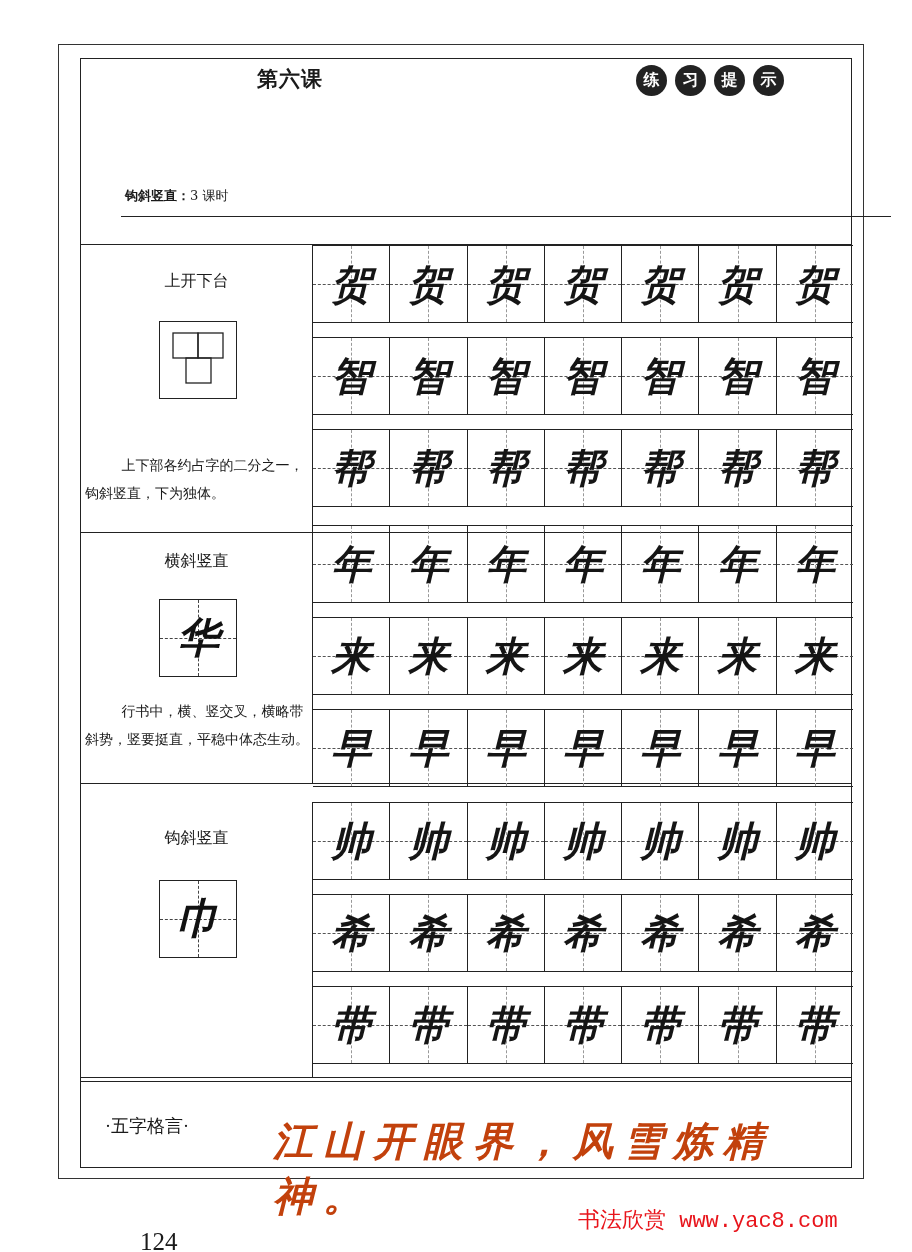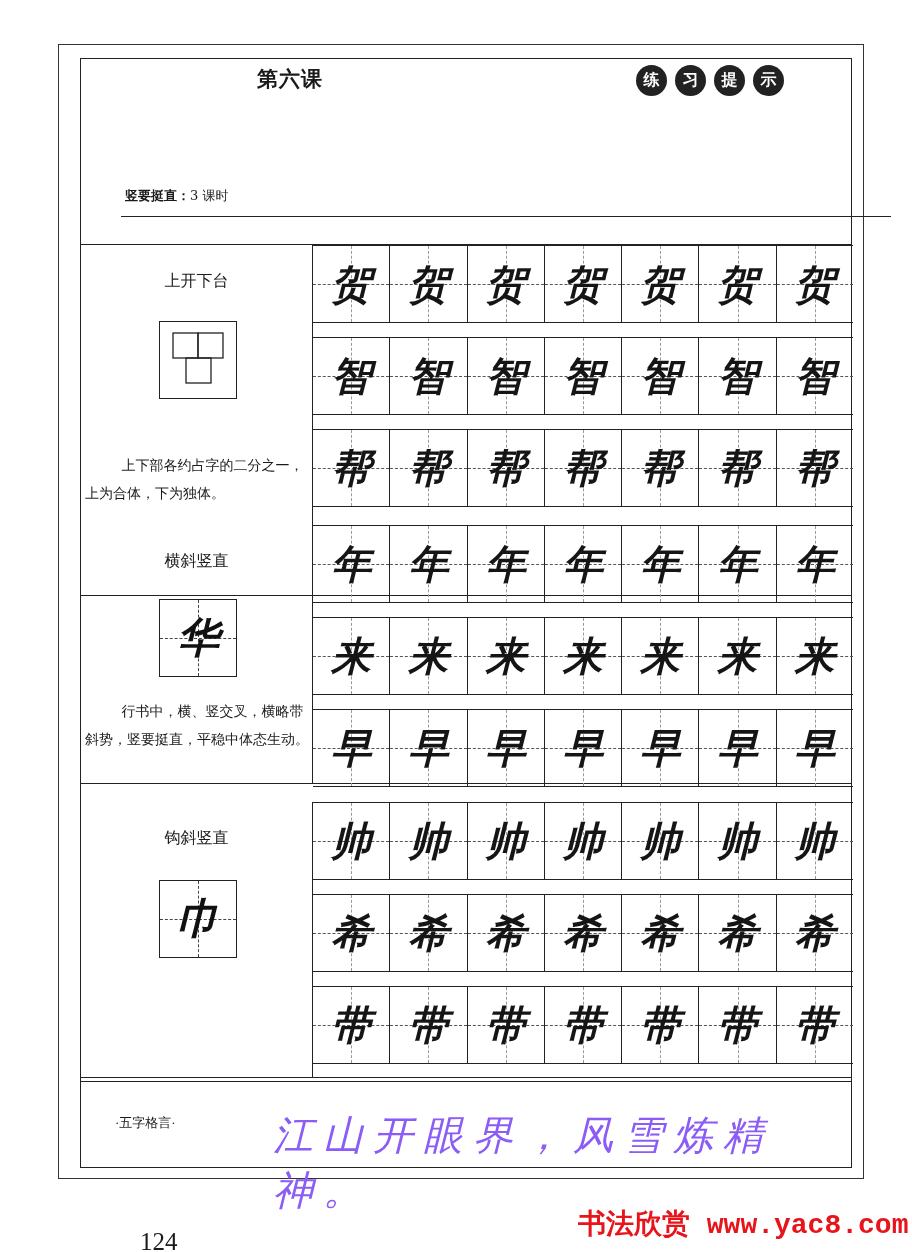--- a/index.html
+++ b/index.html
@@ -75,67 +75,67 @@
     .cell .hdash { position: absolute; left: 0; right: 0; top: 50%; border-top: 1px dashed #555; }
     .cell .vdash { position: absolute; top: 0; bottom: 0; left: 50%; border-left: 1px dashed #999; }
     .cell .glyph {
       position: relative; z-index: 1; font-family: "DejaVu Serif", serif; font-size: 40px;
       font-weight: bold; font-style: italic; color: #151515;
     }
 
     
     .motto { position: absolute; left: 0; top: 1022px; width: 100%; height: 88px; border-top: 1.5px solid #222; }
     .motto-label {
-      position: absolute; left: 34px; top: 32px; font-family: Liberation Serif, serif; font-size: 13px;
+      position: absolute; left: 24px; top: 32px; font-family: Liberation Serif, serif; font-size: 18px;
     }
     .motto-text {
-      position: absolute; left: 192px; top: 26px; font-family: "DejaVu Serif", serif; font-size: 40px;
-      font-weight: normal; font-style: italic; letter-spacing: 10px; color: #8b5cf6;
+      position: absolute; left: 192px; top: 32px; font-family: "DejaVu Serif", serif; font-size: 40px;
+      font-weight: bold; font-style: italic; letter-spacing: 10px; color: #c2410c;
     }
 
     .page-number { position: absolute; left: 108px; top: 1228px; font-size: 25px; font-family: "Liberation Serif", serif; margin-left: 32px; }
     .watermark {
       position: absolute; left: 578px; top: 1205px; font-family: "Liberation Mono", "DejaVu Sans Mono", monospace;
-      font-size: 28px; color: #e8141b; white-space: nowrap; font-weight: bold;
+      font-size: 22px; color: #e8141b; white-space: nowrap;
     }
   </style>
 </head>
 <body>
 
 <div class="outer-frame"></div>
 
 <div class="inner-frame">
 
   <div class="header">
     <div class="lesson-title">第六课</div>
     <div class="schedule">
-      <span class="label">竖要挺直：</span><span>3 课时</span>
+      <span class="label">钩斜竖直：</span><span>3 课时</span>
     </div>
 
     <div class="tips-badges">
       <div class="badge">练</div>
       <div class="badge">习</div>
       <div class="badge">提</div>
       <div class="badge">示</div>
     </div>
   </div>
 
   <div class="band"></div>
 
-  <div class="section" style="top:186px;height:351px;">
+  <div class="section" style="top:186px;height:288px;">
     <div class="sec-left">
       <div class="sec-title">上开下台</div>
       <div class="diagram-box" style="top:76px;">
         <svg width="76" height="76" viewBox="0 0 76 76">
           <rect x="13" y="11" width="25" height="25" fill="none" stroke="#222" stroke-width="1.3"></rect>
           <rect x="38" y="11" width="25" height="25" fill="none" stroke="#222" stroke-width="1.3"></rect>
           <rect x="26" y="36" width="25" height="25" fill="none" stroke="#222" stroke-width="1.3"></rect>
         </svg>
       </div>
-      <div class="sec-desc" style="top:206px;">上下部各约占字的二分之一，上为合体，下为独体。</div>
+      <div class="sec-desc" style="top:206px;">上下部各约占字的二分之一，钩斜竖直，下为独体。</div>
     </div>
     <div class="grid">
       <div class="grid-row" style="top:0px;">
           <div class="cell">
             <div class="hdash"></div>
             <div class="vdash"></div>
             <span class="glyph">贺</span>
           </div>
           <div class="cell">
             <div class="hdash"></div>

